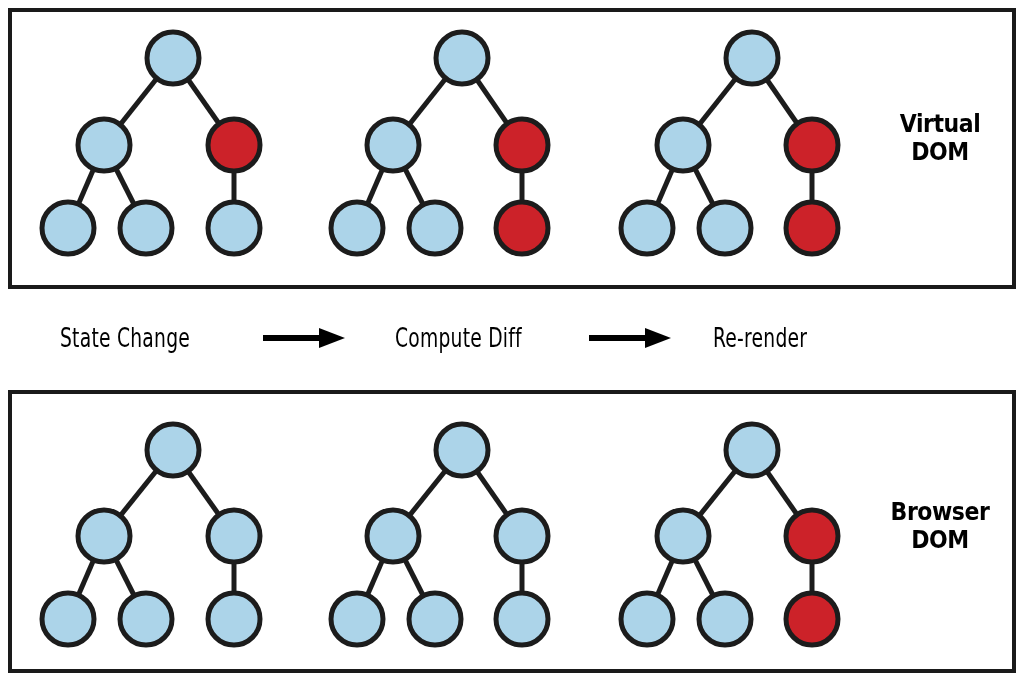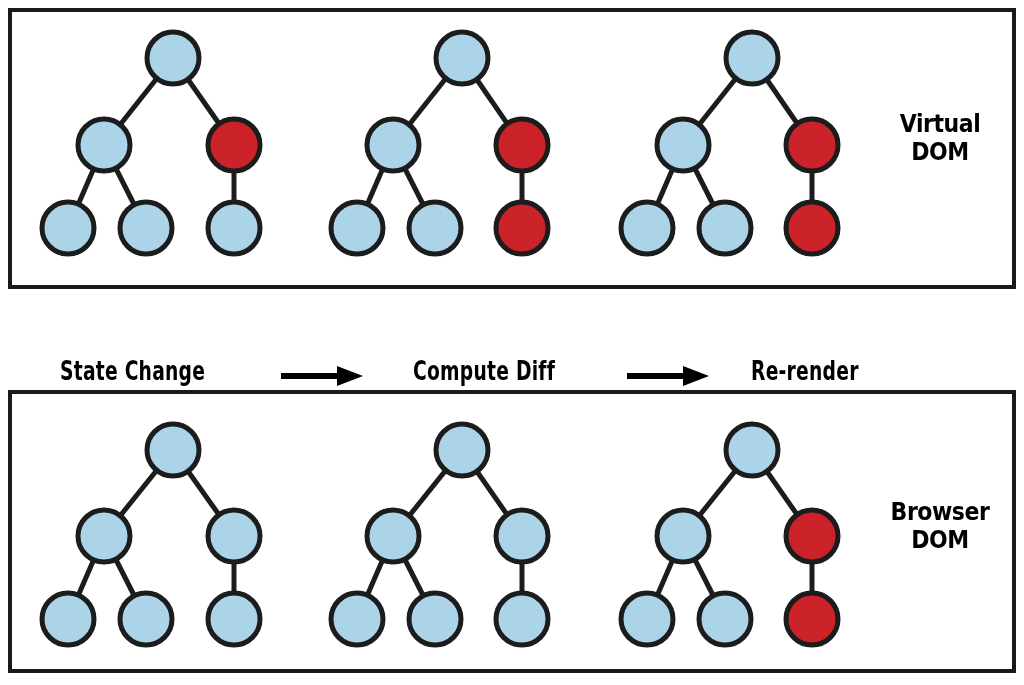--- a/index.html
+++ b/index.html
@@ -68,23 +68,22 @@
     width: 1024px;
     height: 101px;
   }
   .flow-inner {
     position: absolute;
     left: 60px;
     top: 0;
     width: 790px;
     height: 97px;
     display: flex;
-    align-items: flex-end;
+    align-items: center;
     justify-content: flex-start;
-    font-weight: bold;
   }
   .flow-text {
     font-family: "DejaVu Sans Condensed", "Liberation Sans Narrow", "Liberation Sans", sans-serif;
     font-size: 26px;
     color: #000000;
     white-space: nowrap;
     transform: scaleX(0.80);
     transform-origin: left center;
     letter-spacing: 0.3px;
   }

